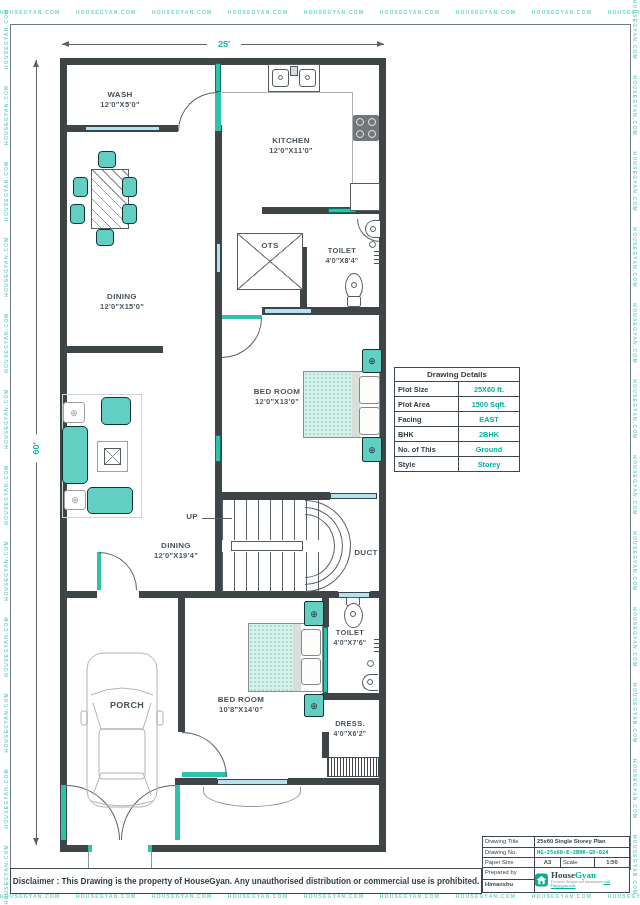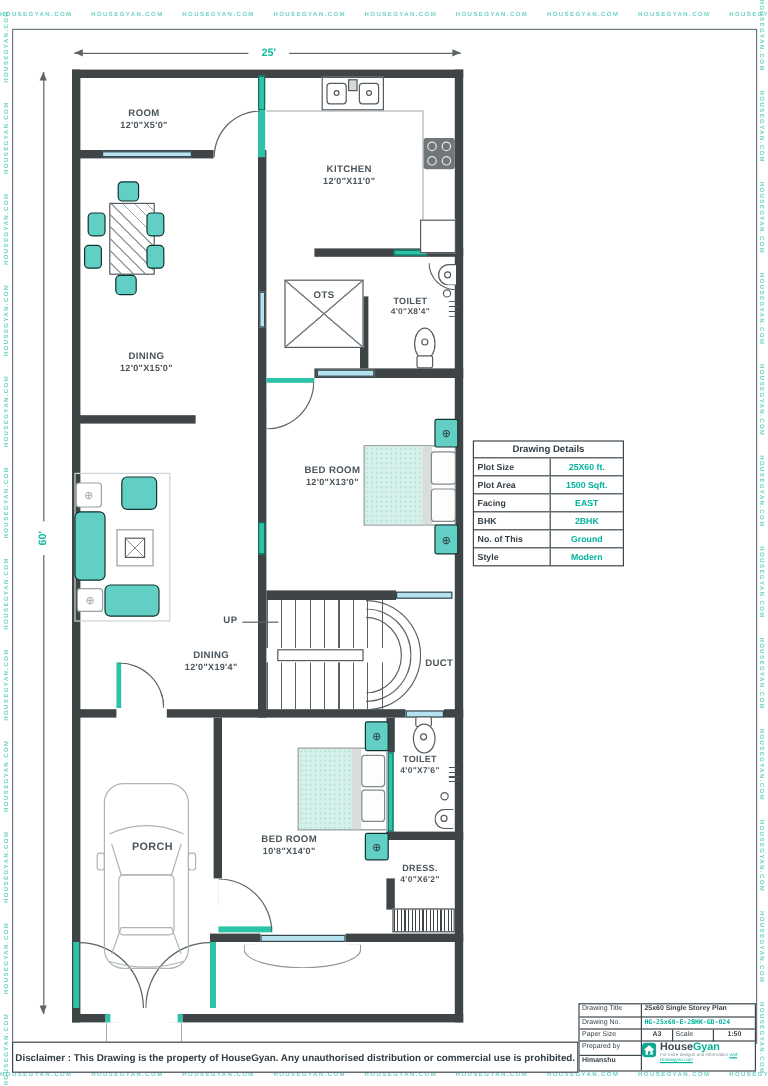--- a/index.html
+++ b/index.html
@@ -248,21 +248,21 @@
     <path d="M11 50 Q42 36 73 50"></path>
     <path d="M13 58 L21 84 L63 84 L71 58"></path>
     <rect x="19" y="84" width="46" height="50" rx="4"></rect>
     <path d="M13 150 L21 128 L63 128 L71 150"></path>
     <path d="M11 156 Q42 166 73 156"></path>
     <rect x="1" y="66" width="6" height="14" rx="2"></rect>
     <rect x="77" y="66" width="6" height="14" rx="2"></rect>
   </svg>
 
   <div class="lbl" style="left:120px;top:90px;">
-    <span>ROOM</span>
+    <span>WASH</span>
     <span class="sz">12'0"X5'0"</span>
   </div>
   <div class="lbl" style="left:291px;top:136px;">
     <span>KITCHEN</span>
     <span class="sz">12'0"X11'0"</span>
   </div>
   <div class="lbl" style="left:122px;top:260px;margin-top:32px;">
     <span>DINING</span>
     <span class="sz">12'0"X15'0"</span>
   </div>
@@ -320,36 +320,36 @@
     <div class="row">
       <div class="rl">BHK</div>
       <div class="rv">2BHK</div>
     </div>
     <div class="row">
       <div class="rl">No. of This</div>
       <div class="rv">Ground</div>
     </div>
     <div class="row">
       <div class="rl">Style</div>
-      <div class="rv">Modern</div>
+      <div class="rv">Storey</div>
     </div>
   </div>
 
   <div id="tblock">
     <div class="c" style="left:0;top:0;width:52px;height:11px;">Drawing Title</div>
     <div class="c val" style="left:52px;top:0;width:94px;height:11px;border-right:none;">25x60 Single Storey Plan</div>
     <div class="c" style="left:0;top:11px;width:52px;height:10px;">Drawing No.</div>
     <div class="c val" style="left:52px;top:11px;width:94px;height:10px;border-right:none;color:#00b39c;font-family:'DejaVu Sans Mono',monospace;font-size:5.4px;">HG-25x60-E-2BHK-GD-024</div>
     <div class="c" style="left:0;top:21px;width:52px;height:10px;">Paper Size</div>
     <div class="c val" style="left:52px;top:21px;width:26px;height:10px;text-align:center;">A3</div>
     <div class="c" style="left:78px;top:21px;width:34px;height:10px;">Scale</div>
     <div class="c val" style="left:112px;top:21px;width:34px;height:10px;border-right:none;text-align:center;">1:50</div>
     <div class="c" style="left:0;top:31px;width:52px;height:12px;">Prepared by</div>
     <div class="c val" style="left:0;top:43px;width:52px;height:12px;border-bottom:none;">Himanshu</div>
-    <div style="position:absolute;left:52px;top:31px;width:94px;height:24px;display:flex;align-items:flex-start;justify-content:center;gap:3px;">
+    <div style="position:absolute;left:52px;top:31px;width:94px;height:24px;display:flex;align-items:center;justify-content:center;gap:3px;font-family:Liberation Serif, serif;">
       <svg width="14" height="14" viewBox="0 0 24 24">
         <rect x="0" y="0" width="24" height="24" rx="6" fill="#0fa893"></rect>
         <path d="M12 4 L21 12 L18 12 L18 20 L6 20 L6 12 L3 12 Z" fill="#ffffff"></path>
         <rect x="10" y="14" width="4" height="6" fill="#0fa893"></rect>
       </svg>
       <div style="line-height:1;">
         <div style="font-size:9px;font-weight:800;">
           <span style="color:#3b4754;">House</span><span style="color:#00b39c;">Gyan</span>
         </div>
         <div style="font-size:3.8px;color:#8a9196;margin-top:1px;">

